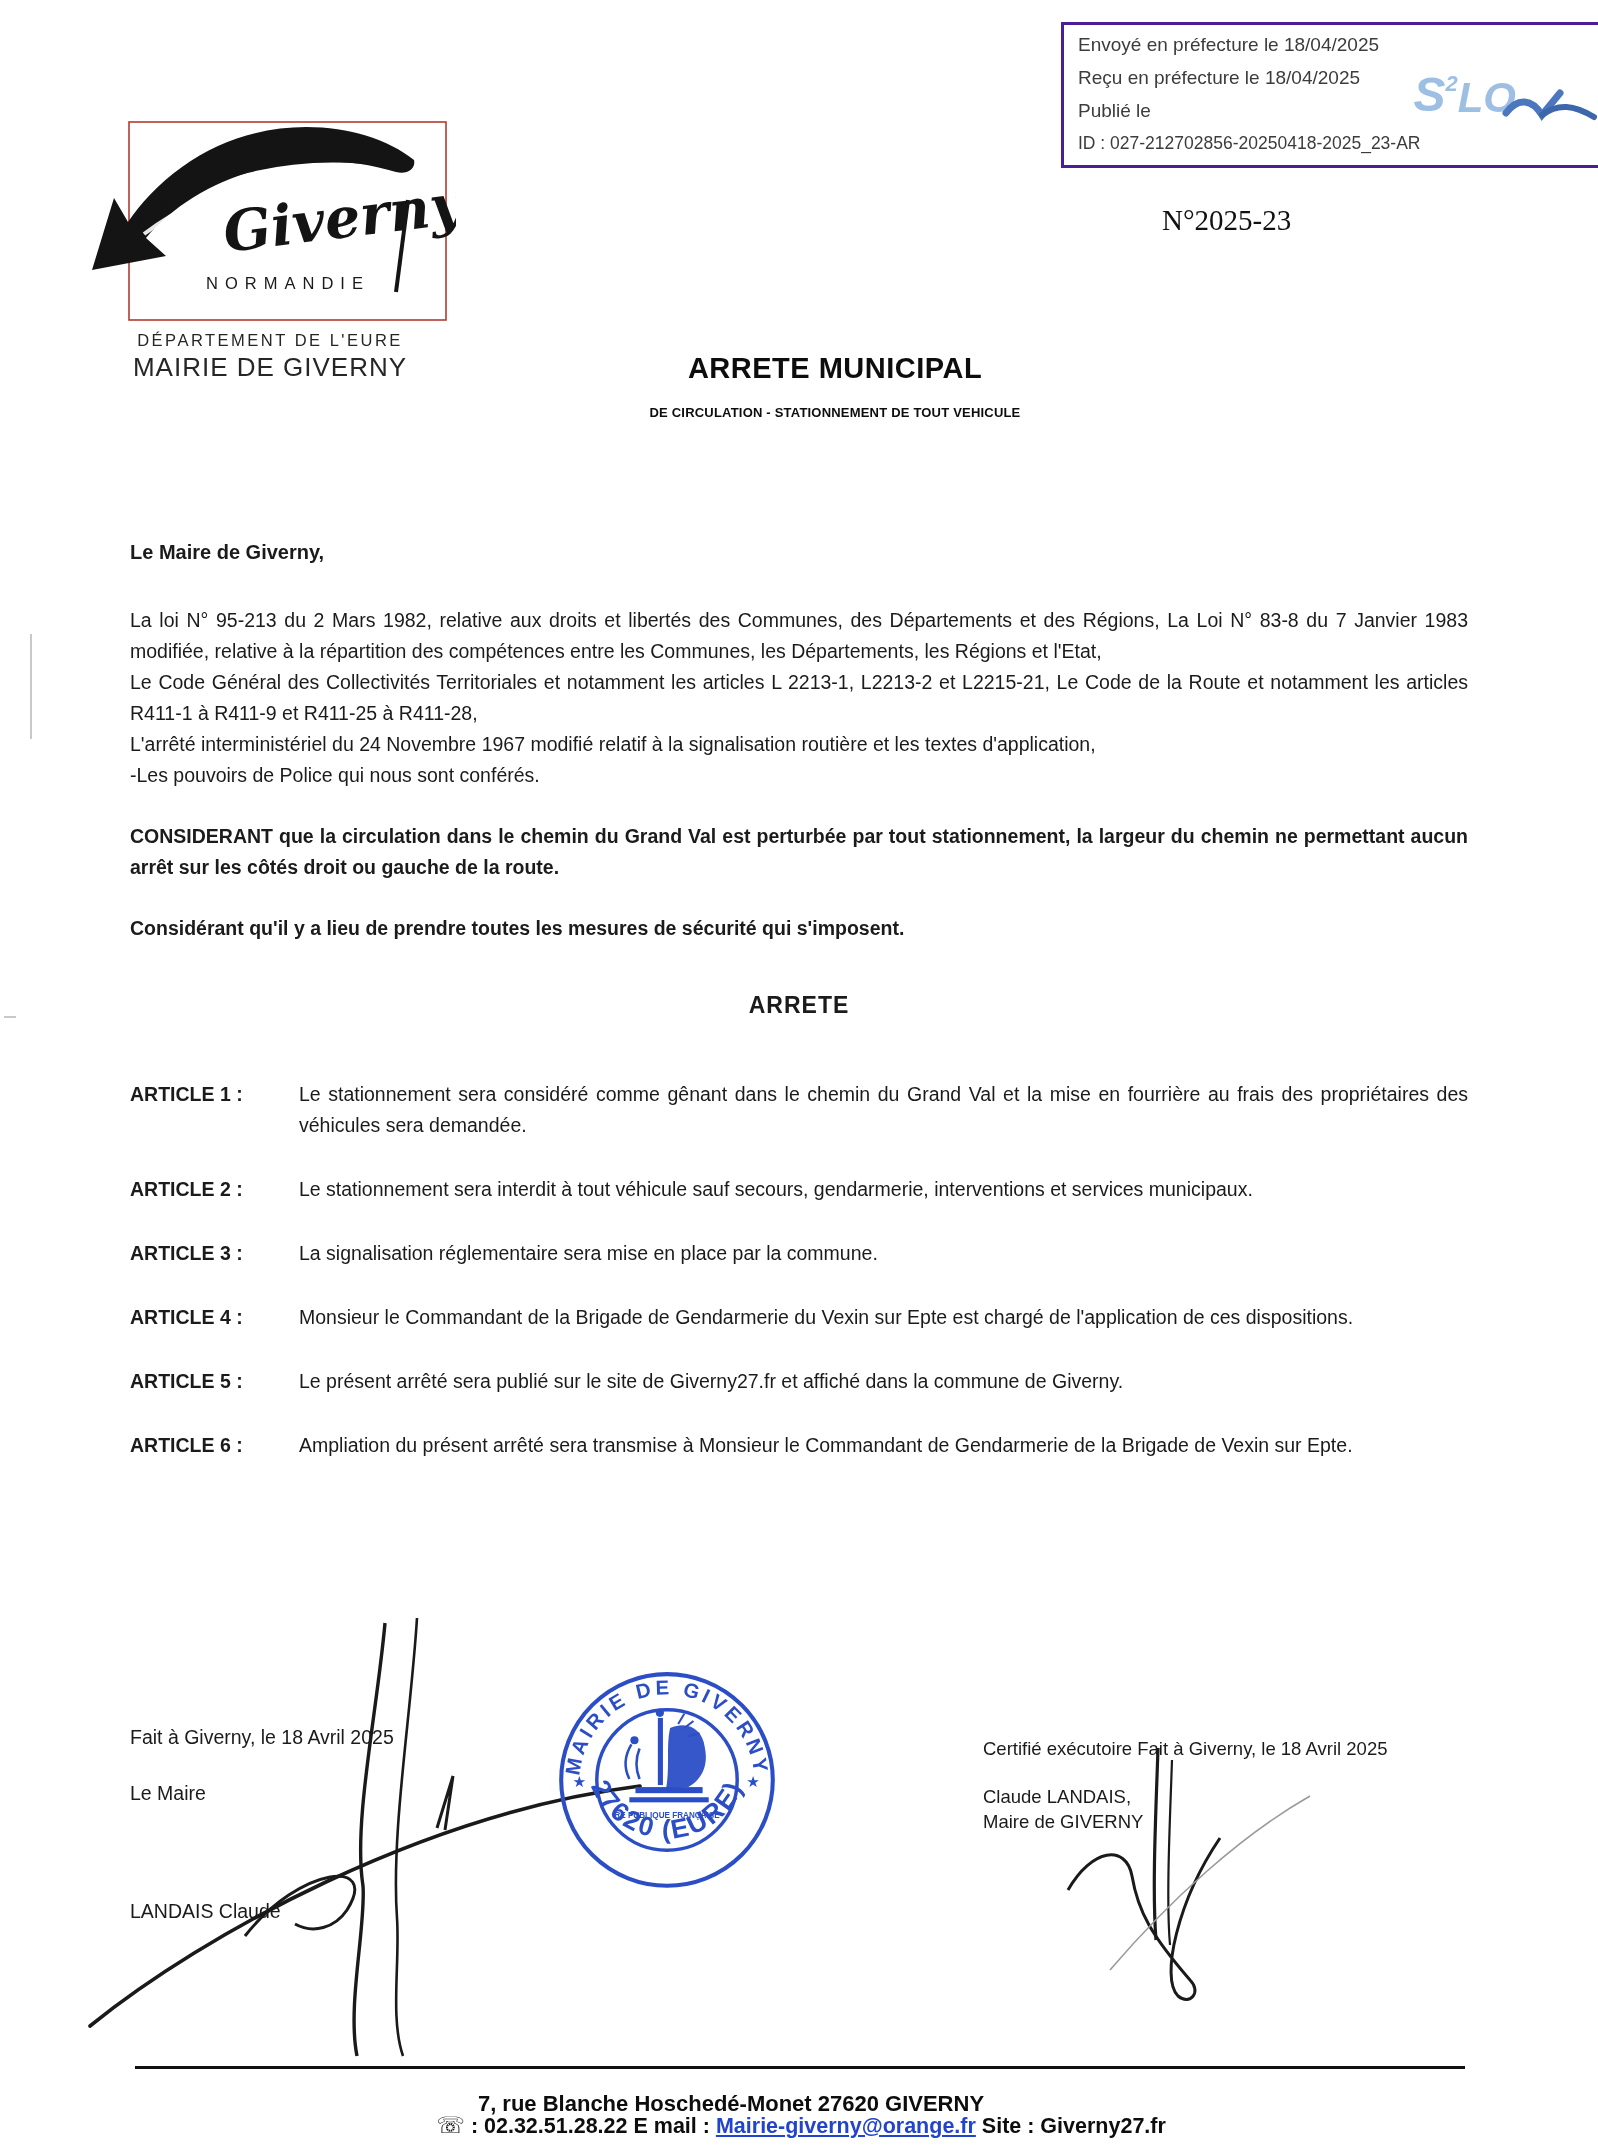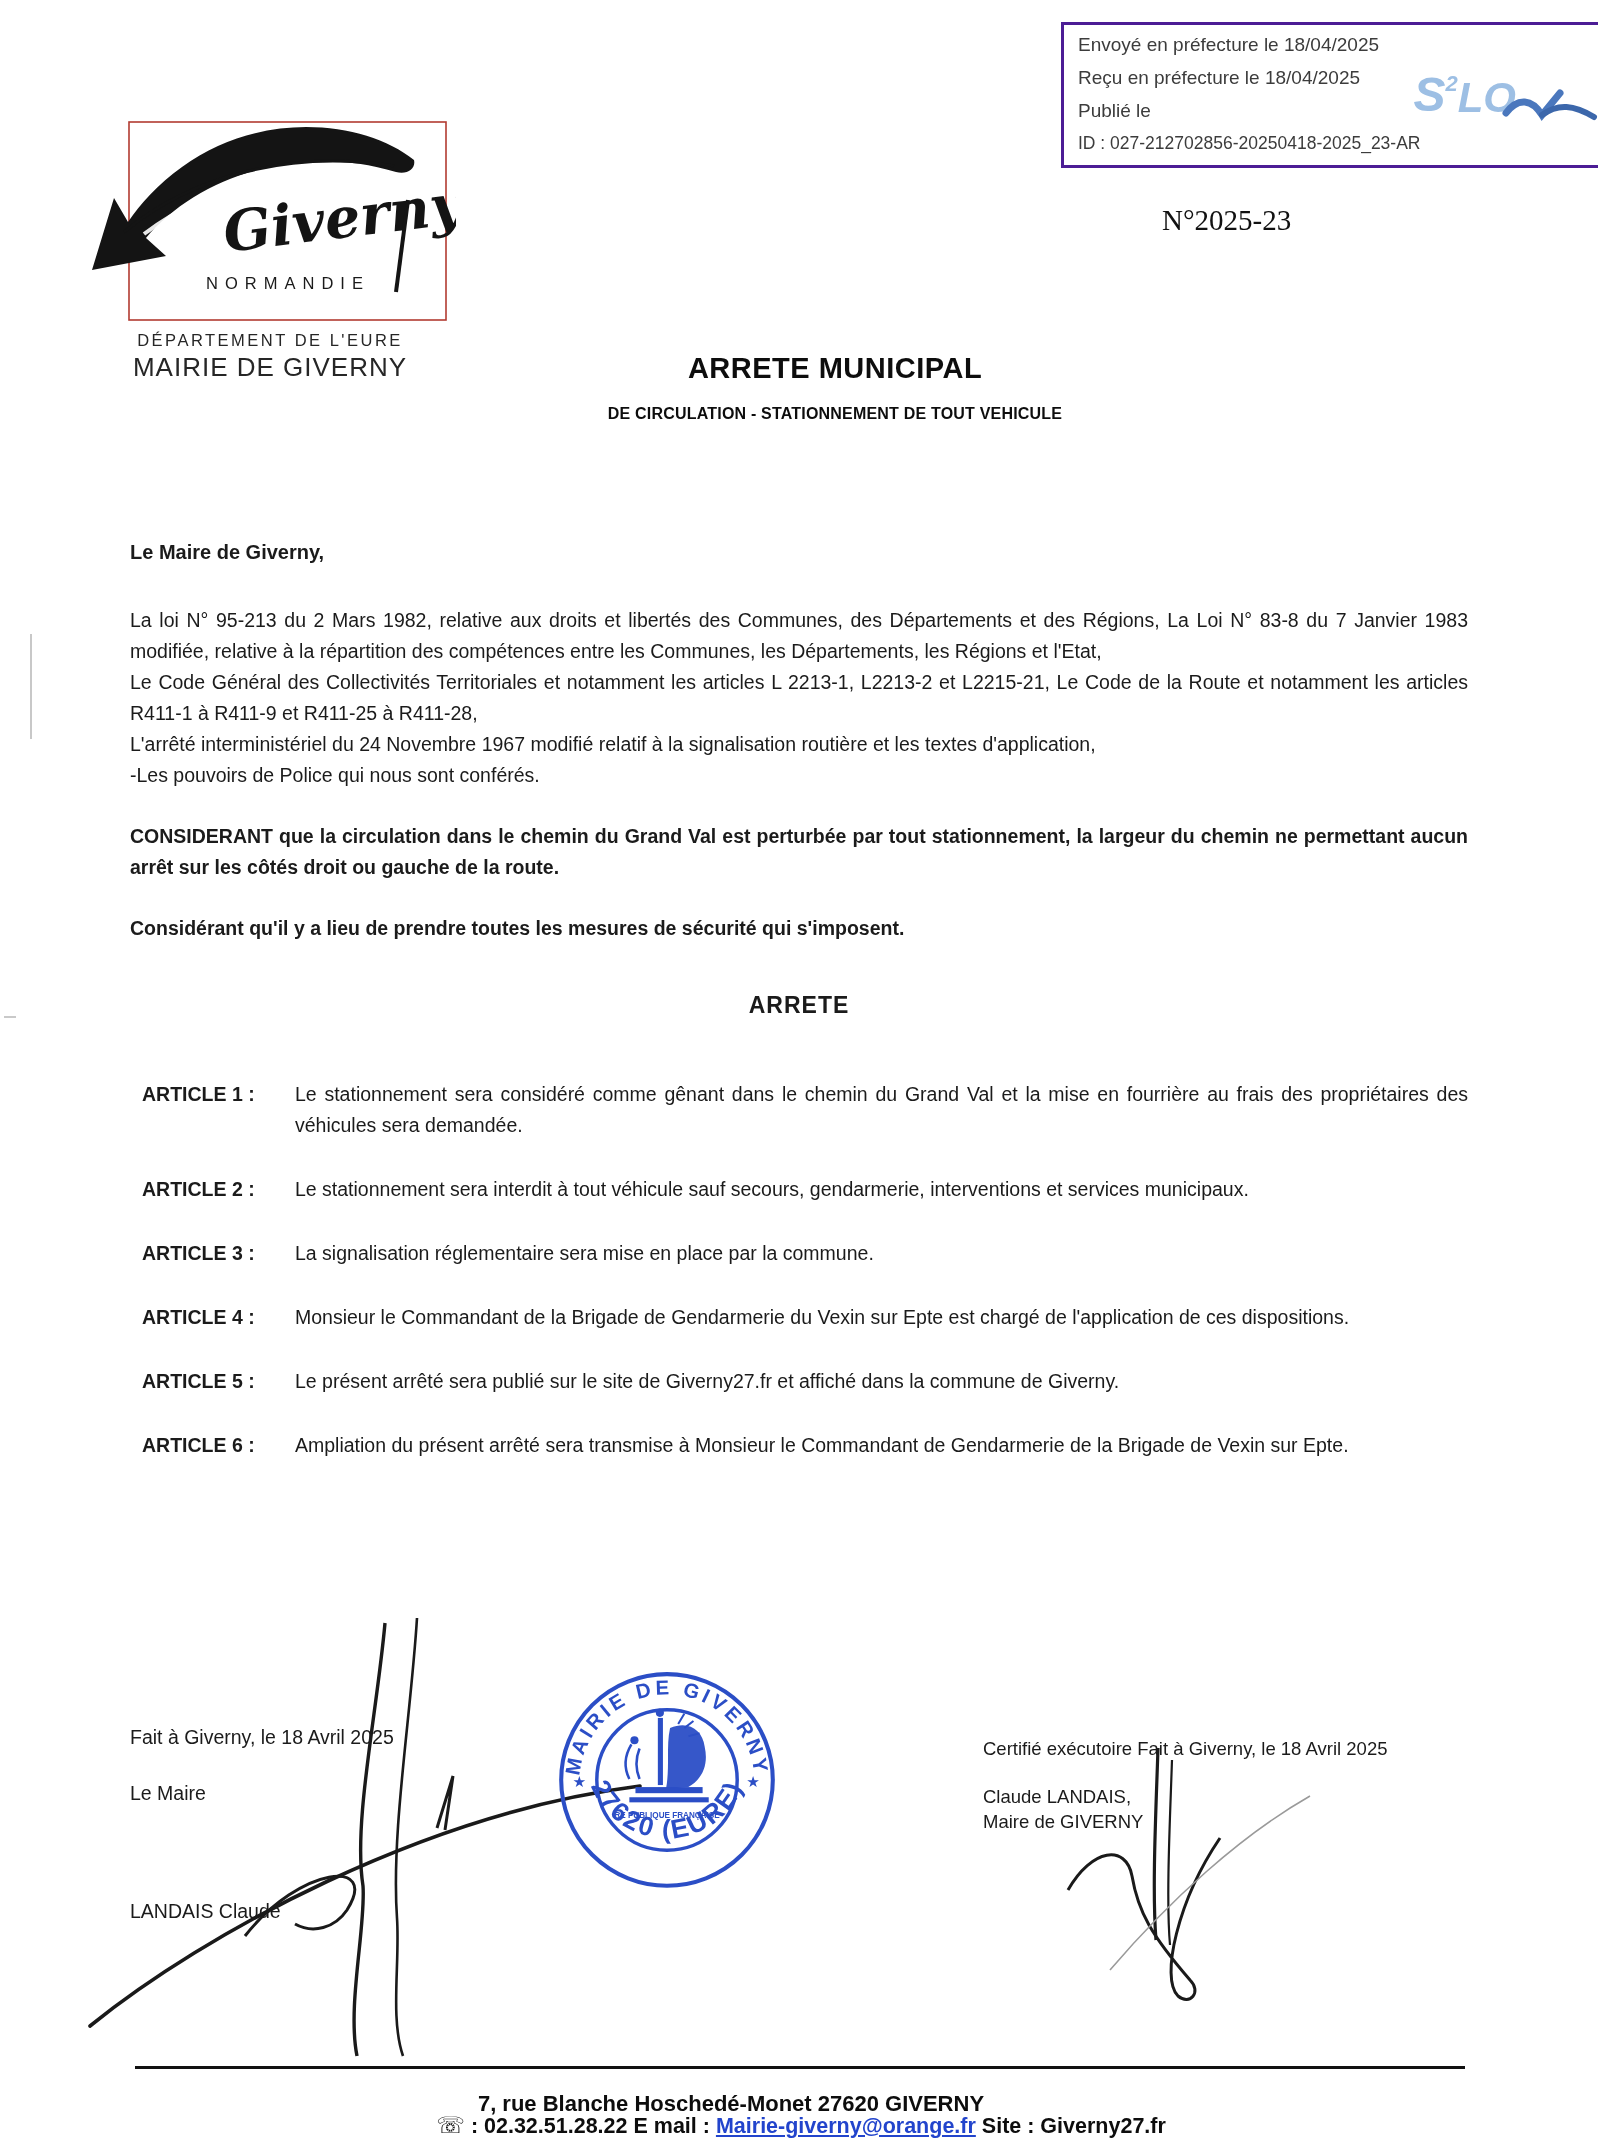--- a/index.html
+++ b/index.html
@@ -25,29 +25,29 @@
   .doc-number{position:absolute;left:1162px;top:204px;font-family:"Liberation Serif",serif;
     font-size:29px;color:#111;}
   
   .logo-wrap{position:absolute;left:64px;top:82px;}
   .org-lines{position:absolute;left:70px;top:331px;width:400px;text-align:center;color:#262626;}
   .org-lines .dept{font-size:16.5px;letter-spacing:2.5px;margin:0;}
   .org-lines .mairie{font-size:26px;letter-spacing:1px;margin:2px 0 0 0;}
   
   .title-block{position:absolute;left:460px;top:352px;width:750px;text-align:center;}
   .title-block h1{margin:0;font-size:29px;letter-spacing:0.5px;color:#0d0d0d;}
-  .title-block h2{margin:20px 0 0 0;font-size:16px;letter-spacing:0.2px;color:#0d0d0d;}
+  .title-block h2{margin:20px 0 0 0;font-size:13px;letter-spacing:0.2px;color:#0d0d0d;}
   
   .main-text{position:absolute;left:130px;top:537px;width:1338px;font-size:19.5px;line-height:31px;}
   .salutation{font-weight:bold;font-size:20px;margin:0 0 37px 0;}
   .visas p{margin:0;text-align:justify;}
   .considerant{font-weight:bold;text-align:justify;margin:30px 0 0 0;}
   .arrete-heading{text-align:center;font-weight:bold;font-size:23px;letter-spacing:1px;
     margin:46px 0 58px 0;}
-  .article{display:flex;margin:0 0 33px 12px;}
+  .article{display:flex;margin:0 0 33px 0;gap:16px;}
   .article .label{flex:0 0 153px;font-weight:bold;}
   .article .text{flex:1;text-align:justify;}
   
   .sig-left{position:absolute;left:130px;top:1726px;font-size:19.5px;}
   .sig-left p{margin:0;}
   .sig-left .l2{margin-top:33px;}
   .sig-left .l3{margin-top:95px;}
   .sig-right{position:absolute;left:983px;top:1738px;font-size:18.5px;}
   .sig-right p{margin:0;}
   .sig-right .l2{margin-top:26px;}

